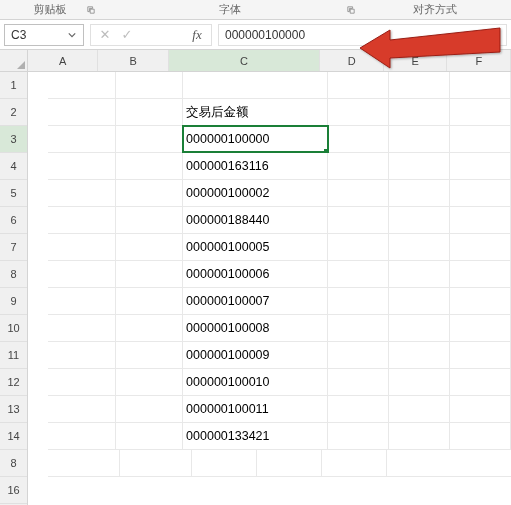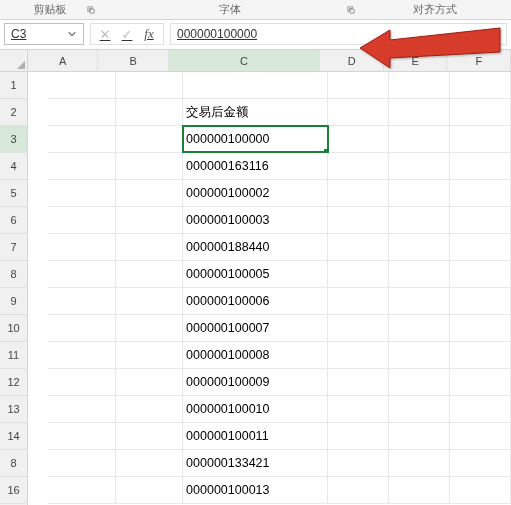--- a/index.html
+++ b/index.html
@@ -40,27 +40,26 @@
     align-items: center;
     justify-content: center;
     color: #888;
     font-size: 9px;
     cursor: pointer;
   }
   .dlg-launch svg { width: 8px; height: 8px; }
 
   .formula-row {
     display: flex;
-    align-items: flex-start;
+    align-items: center;
     height: 30px;
     border-bottom: 1px solid #d4d4d4;
     padding: 3px 4px;
     gap: 6px;
     background: #fff;
-    text-decoration: underline;
   }
   .name-box {
     width: 80px;
     height: 22px;
     border: 1px solid #c0c0c0;
     display: flex;
     align-items: center;
     padding: 0 6px;
     font-size: 12px;
     background: #fff;
@@ -81,21 +80,21 @@
   }
   .fx-btn {
     width: 20px;
     height: 18px;
     display: flex;
     align-items: center;
     justify-content: center;
     color: #bdbdbd;
     font-size: 13px;
   }
-  .fx-btn.fx { color: #555; font-style: italic; font-family: "Times New Roman", serif; font-size: 13px; }
+  .fx-btn.fx { color: #555; font-style: italic; font-family: "Times New Roman", serif; font-size: 13px; margin-left: 48px; }
   .formula-input {
     flex: 1;
     height: 22px;
     border: 1px solid #e0e0e0;
     padding: 0 6px;
     display: flex;
     align-items: center;
     font-size: 12px;
     background: #fff;
   }
@@ -318,28 +317,20 @@
           <div class="cell wA"></div>
           <div class="cell wB"></div>
           <div class="cell wC">000000100002</div>
           <div class="cell wD"></div>
           <div class="cell wE"></div>
           <div class="cell wF"></div>
         </div>
         <div class="row">
           <div class="cell wA"></div>
           <div class="cell wB"></div>
-          <div class="cell wC">000000100003</div>
-          <div class="cell wD"></div>
-          <div class="cell wE"></div>
-          <div class="cell wF"></div>
-        </div>
-        <div class="row">
-          <div class="cell wA"></div>
-          <div class="cell wB"></div>
           <div class="cell wC">000000188440</div>
           <div class="cell wD"></div>
           <div class="cell wE"></div>
           <div class="cell wF"></div>
         </div>
         <div class="row">
           <div class="cell wA"></div>
           <div class="cell wB"></div>
           <div class="cell wC">000000100005</div>
           <div class="cell wD"></div>
@@ -398,21 +389,20 @@
           <div class="cell wA"></div>
           <div class="cell wB"></div>
           <div class="cell wC">000000133421</div>
           <div class="cell wD"></div>
           <div class="cell wE"></div>
           <div class="cell wF"></div>
         </div>
         <div class="row">
           <div class="cell wA"></div>
           <div class="cell wB"></div>
-          <div class="cell wC">000000100013</div>
           <div class="cell wD"></div>
           <div class="cell wE"></div>
           <div class="cell wF"></div>
         </div>
       </div>
   </div>
 </div>
 
 <svg class="arrow" width="160" height="60">
   <defs>

